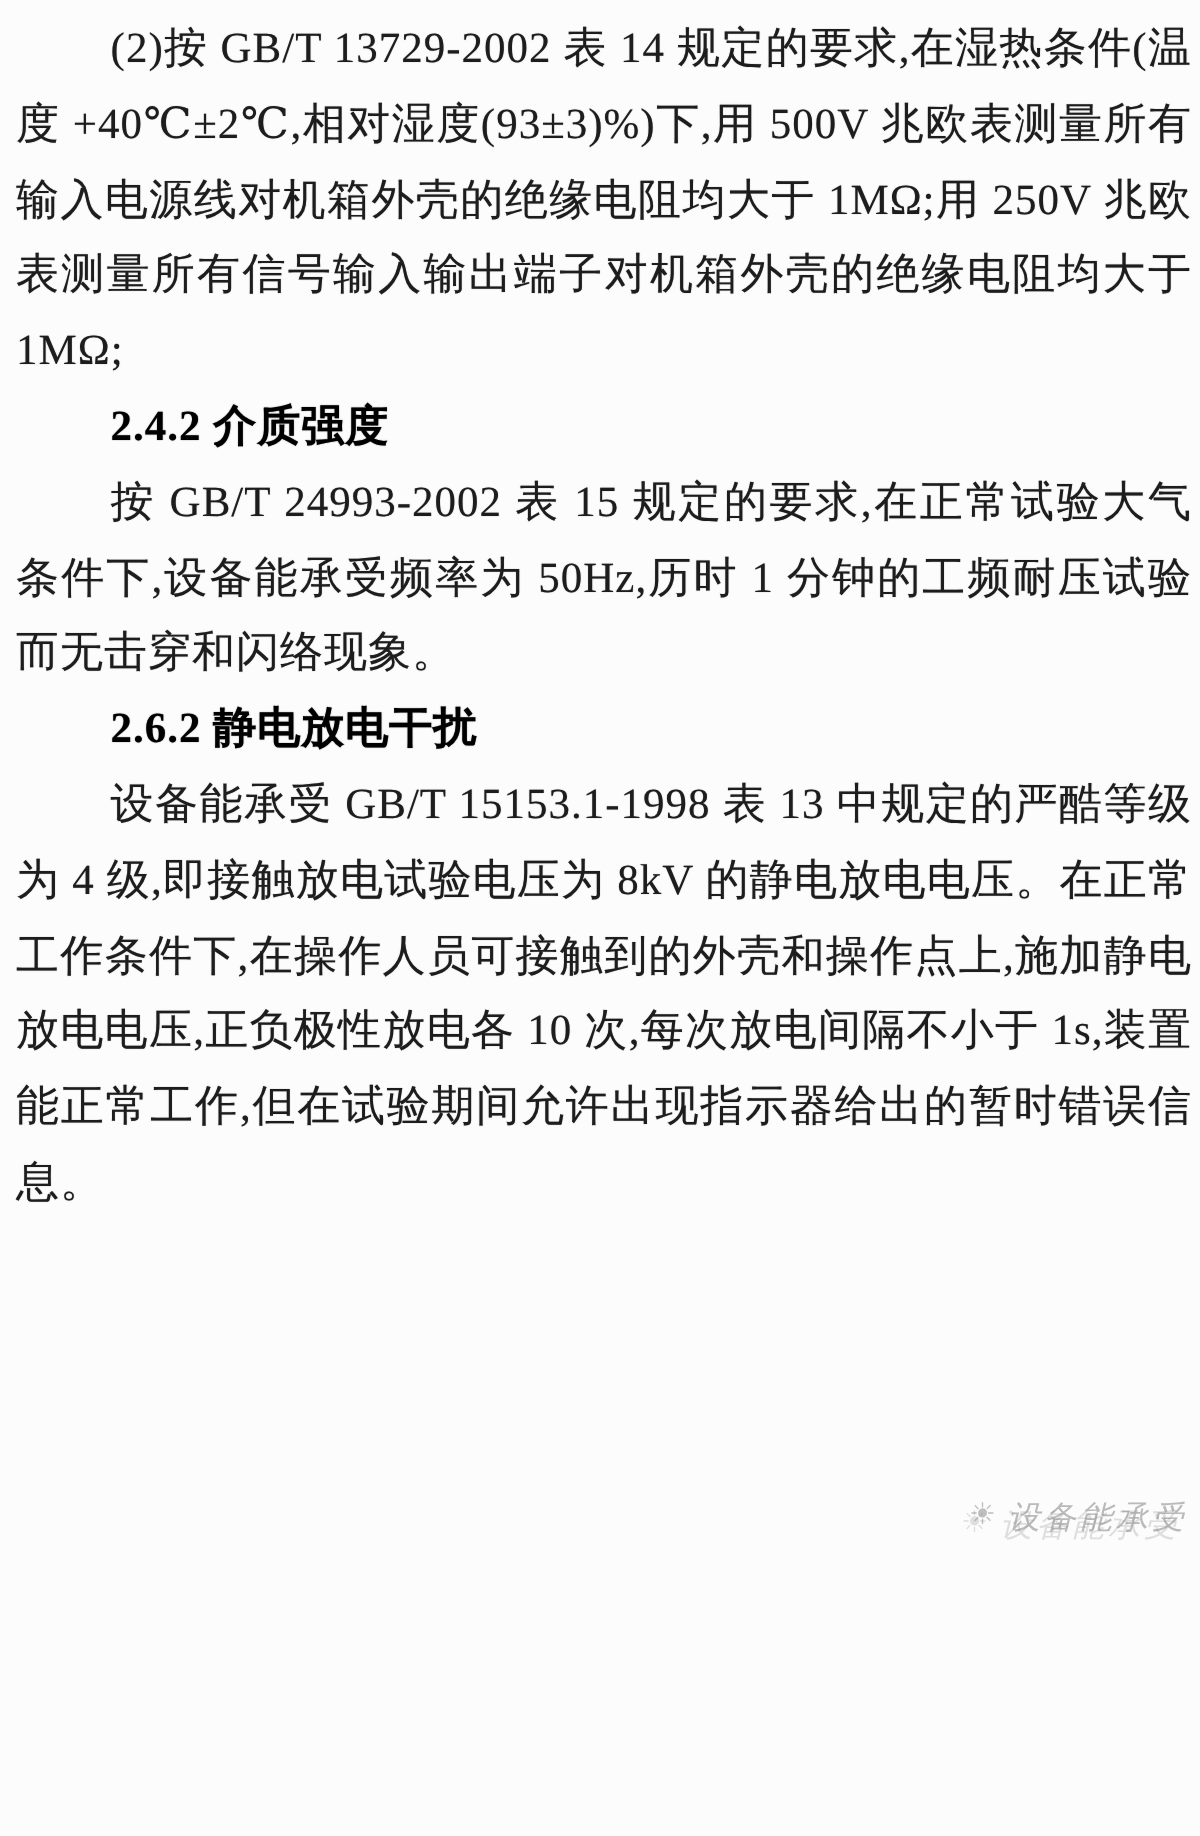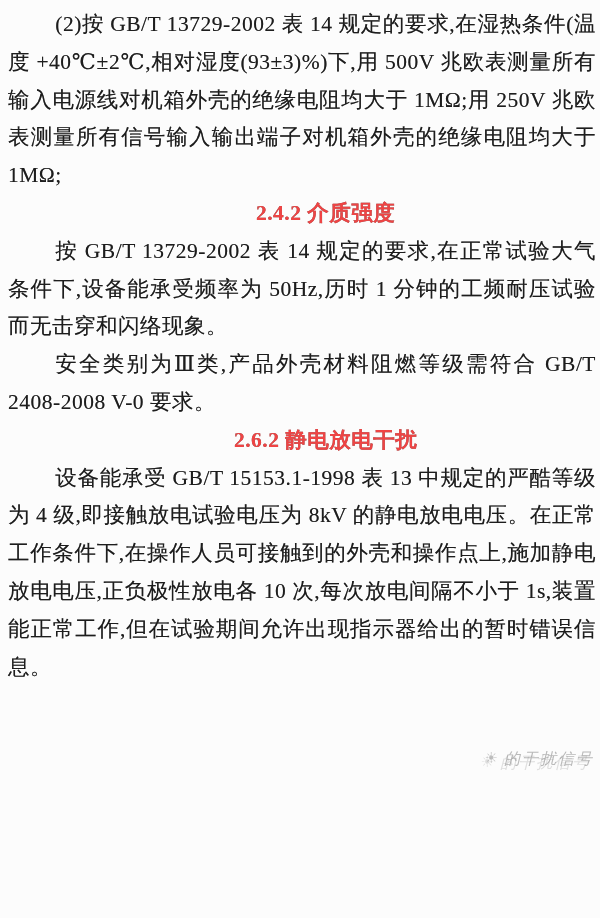--- a/index.html
+++ b/index.html
@@ -32,23 +32,22 @@
     text-align: justify;
     text-align-last: left;
     text-indent: 2.2em;
     font-weight: 400;
     color: #1d1d1d;
     text-shadow: 0 0 0.5px rgba(30,30,30,0.55);
   }
   .heading {
     font-weight: 700;
     padding-left: 2.2em;
-    color: #ef4444;
+    color: #000000;
     text-shadow: 0 0 0.6px rgba(0,0,0,0.6);
-    text-align: center;
   }
   .watermark {
     position: absolute;
     top: 749px;
     right: 6px;
     display: flex;
     align-items: center;
     gap: 4px;
     color: rgba(145,145,145,0.62);
     font-size: 16px;
@@ -69,30 +68,29 @@
 </style>
 </head>
 <body>
 
 <div class="page">
 
   <p class="body-par">(2)按 GB/T 13729-2002 表 14 规定的要求,在湿热条件(温度 +40℃±2℃,相对湿度(93±3)%)下,用 500V 兆欧表测量所有输入电源线对机箱外壳的绝缘电阻均大于 1MΩ;用 250V 兆欧表测量所有信号输入输出端子对机箱外壳的绝缘电阻均大于 1MΩ;</p>
 
   <p class="heading">2.4.2 介质强度</p>
 
-  <p class="body-par">按 GB/T 13729-2002 表 14 规定的要求,在正常试验大气条件下,设备能承受频率为 50Hz,历时 1 分钟的工频耐压试验而无击穿和闪络现象。</p>
+  <p class="body-par">按 GB/T 24993-2002 表 15 规定的要求,在正常试验大气条件下,设备能承受频率为 50Hz,历时 1 分钟的工频耐压试验而无击穿和闪络现象。</p>
 
 
-  <p class="body-par">安全类别为Ⅲ类,产品外壳材料阻燃等级需符合 GB/T 2408-2008 V-0 要求。</p>
 
 
 
 
   <p class="heading">2.6.2 静电放电干扰</p>
 
   <p class="body-par">设备能承受 GB/T 15153.1-1998 表 13 中规定的严酷等级为 4 级,即接触放电试验电压为 8kV 的静电放电电压。在正常工作条件下,在操作人员可接触到的外壳和操作点上,施加静电放电电压,正负极性放电各 10 次,每次放电间隔不小于 1s,装置能正常工作,但在试验期间允许出现指示器给出的暂时错误信息。</p>
 
   <div class="watermark">
     <span class="wm-icon">☀</span>
-    <span>的干扰信号</span>
+    <span>设备能承受</span>
   </div>
 
 </div>
 
 </body></html>

